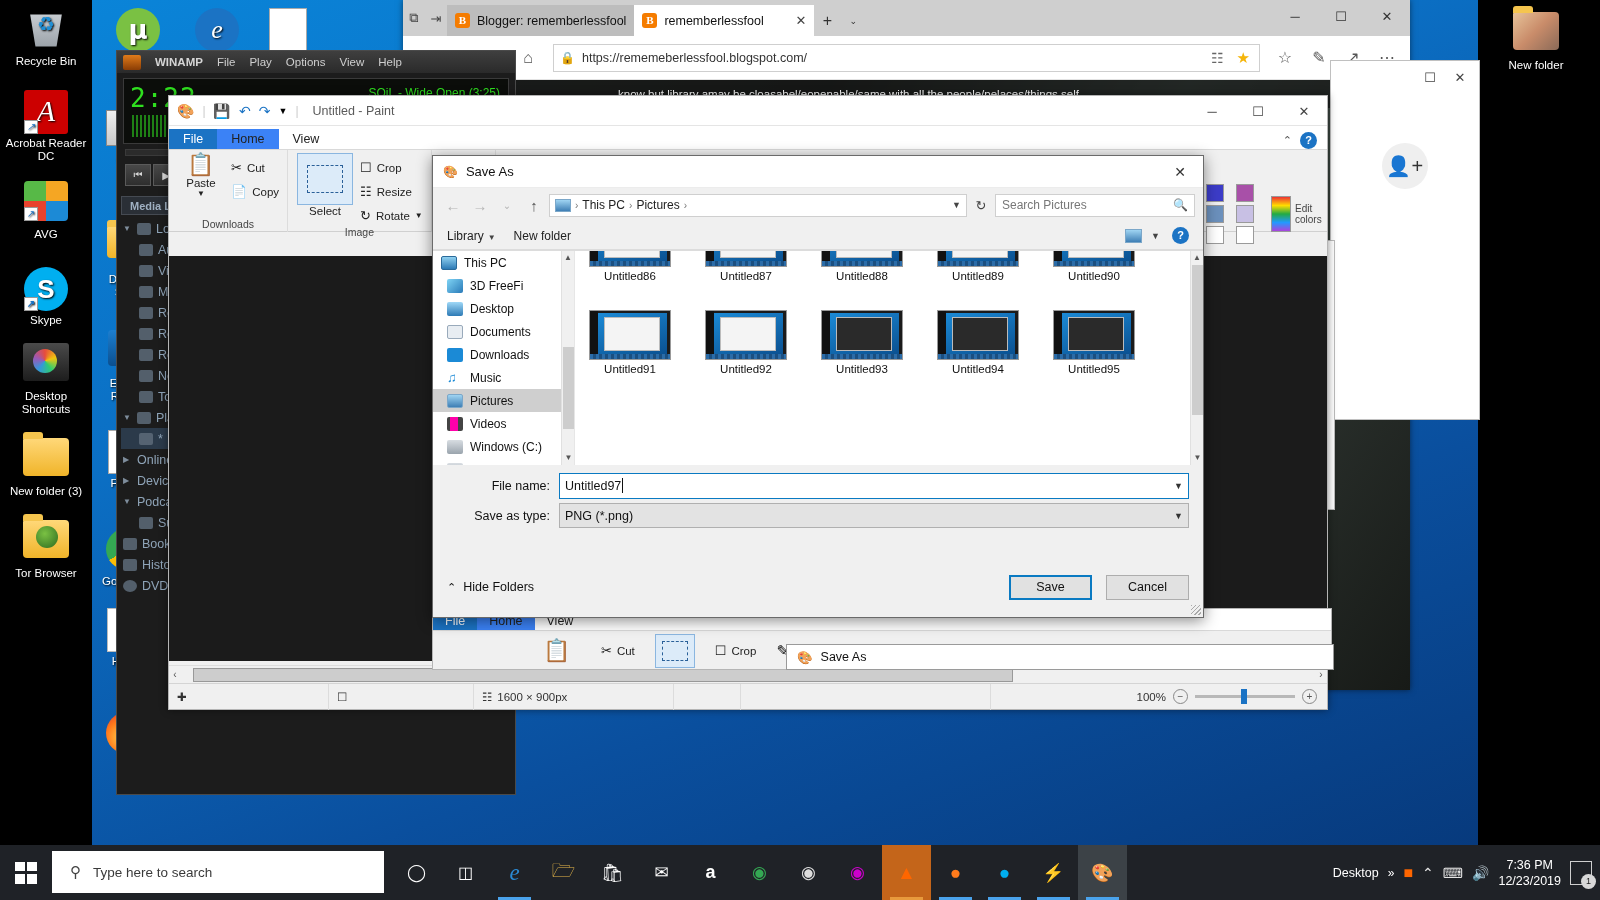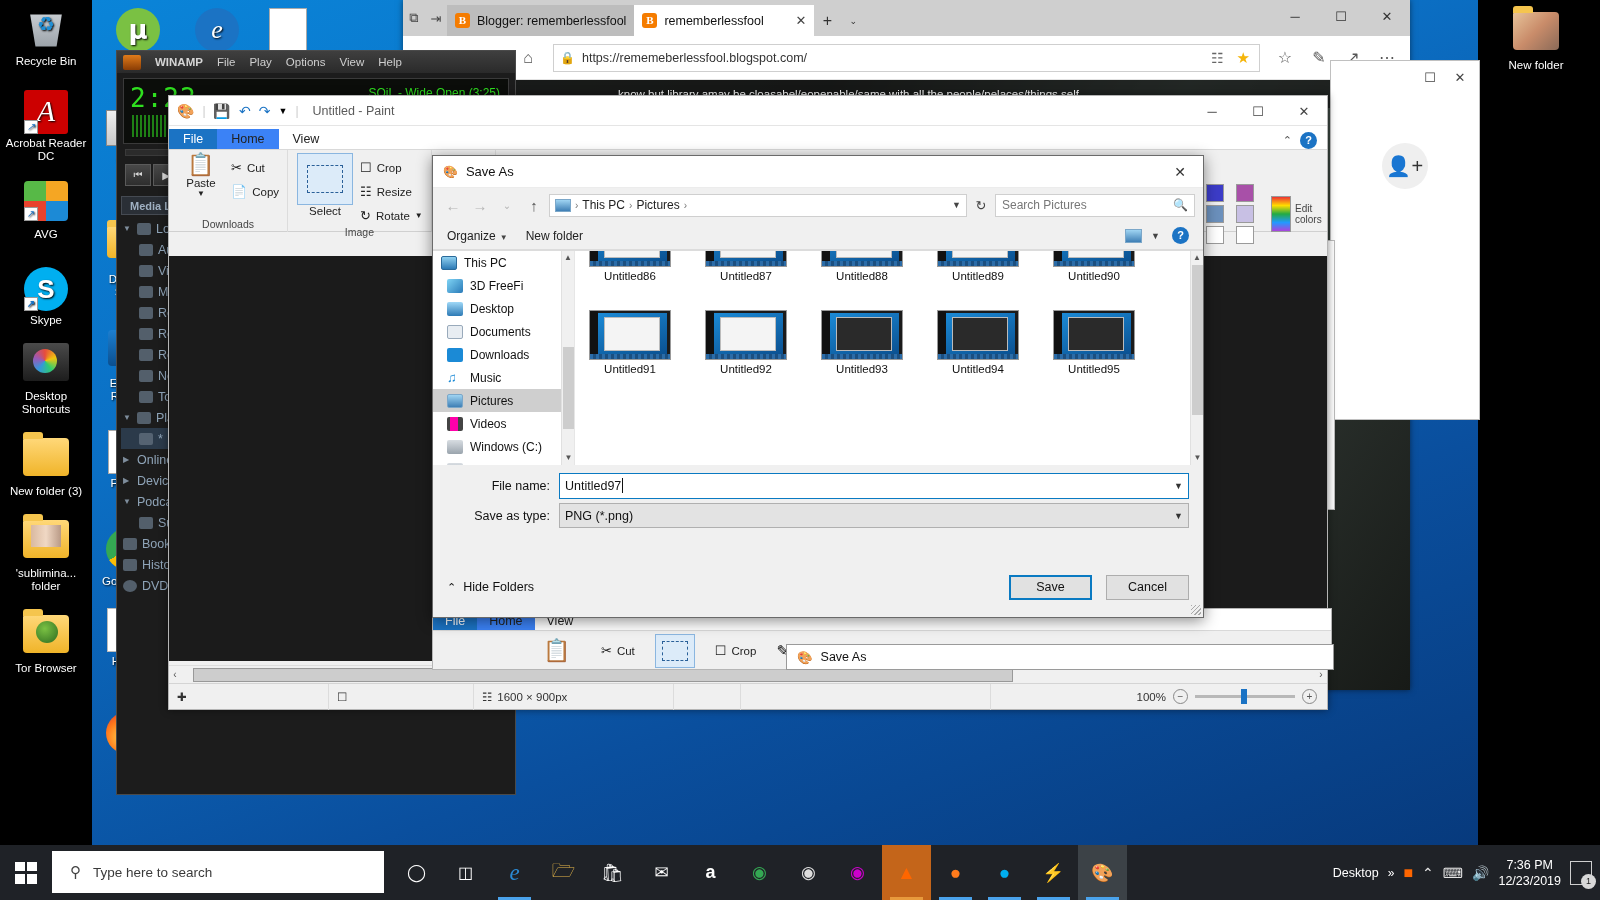--- a/index.html
+++ b/index.html
@@ -362,26 +362,20 @@
       <span>Desktop Shortcuts</span>
     </div>
     <div class="dicon" style="margin-top:22px;">
       <div class="gl">
           <div class="g-folder" style="margin:4px auto 0;"></div>
         </div>
       <span>New folder (3)</span>
     </div>
     <div class="dicon" style="margin-top:22px;">
       <div class="gl">
-          <div class="g-folder sub" style="margin:4px auto 0;"></div>
-        </div>
-      <span>'sublimina... folder</span>
-    </div>
-    <div class="dicon" style="margin-top:22px;">
-      <div class="gl">
           <div class="g-folder tor" style="margin:4px auto 0;"></div>
         </div>
       <span>Tor Browser</span>
     </div>
   </div>
 
   <div class="dcol" style="left:96px;top:8px;">
     <div class="dicon">
       <div class="gl">
           <div class="g-ut" style="margin:0 auto;">µ</div>
@@ -931,21 +925,21 @@
       <span class="crumb-sep">›</span>
       <span id="crumb-caret">▼</span>
     </div>
     <div id="refresh">↻</div>
     <div id="searchbox">
       <span>Search Pictures</span>
       <span class="mag">🔍</span>
     </div>
   </div>
   <div id="sa-toolbar">
-    <div><span>Organize</span><span class="tb-caret">▼</span></div>
+    <div><span>Library</span><span class="tb-caret">▼</span></div>
     <div>New folder</div>
     <div id="sa-tb-right">
       <div style="display:flex;align-items:center;gap:5px;">
         <span class="viewic"></span>
         <span class="tb-caret" style="font-size:9px;">▼</span>
       </div>
       <span class="helpic">?</span>
     </div>
   </div>
   <div id="sa-body">

